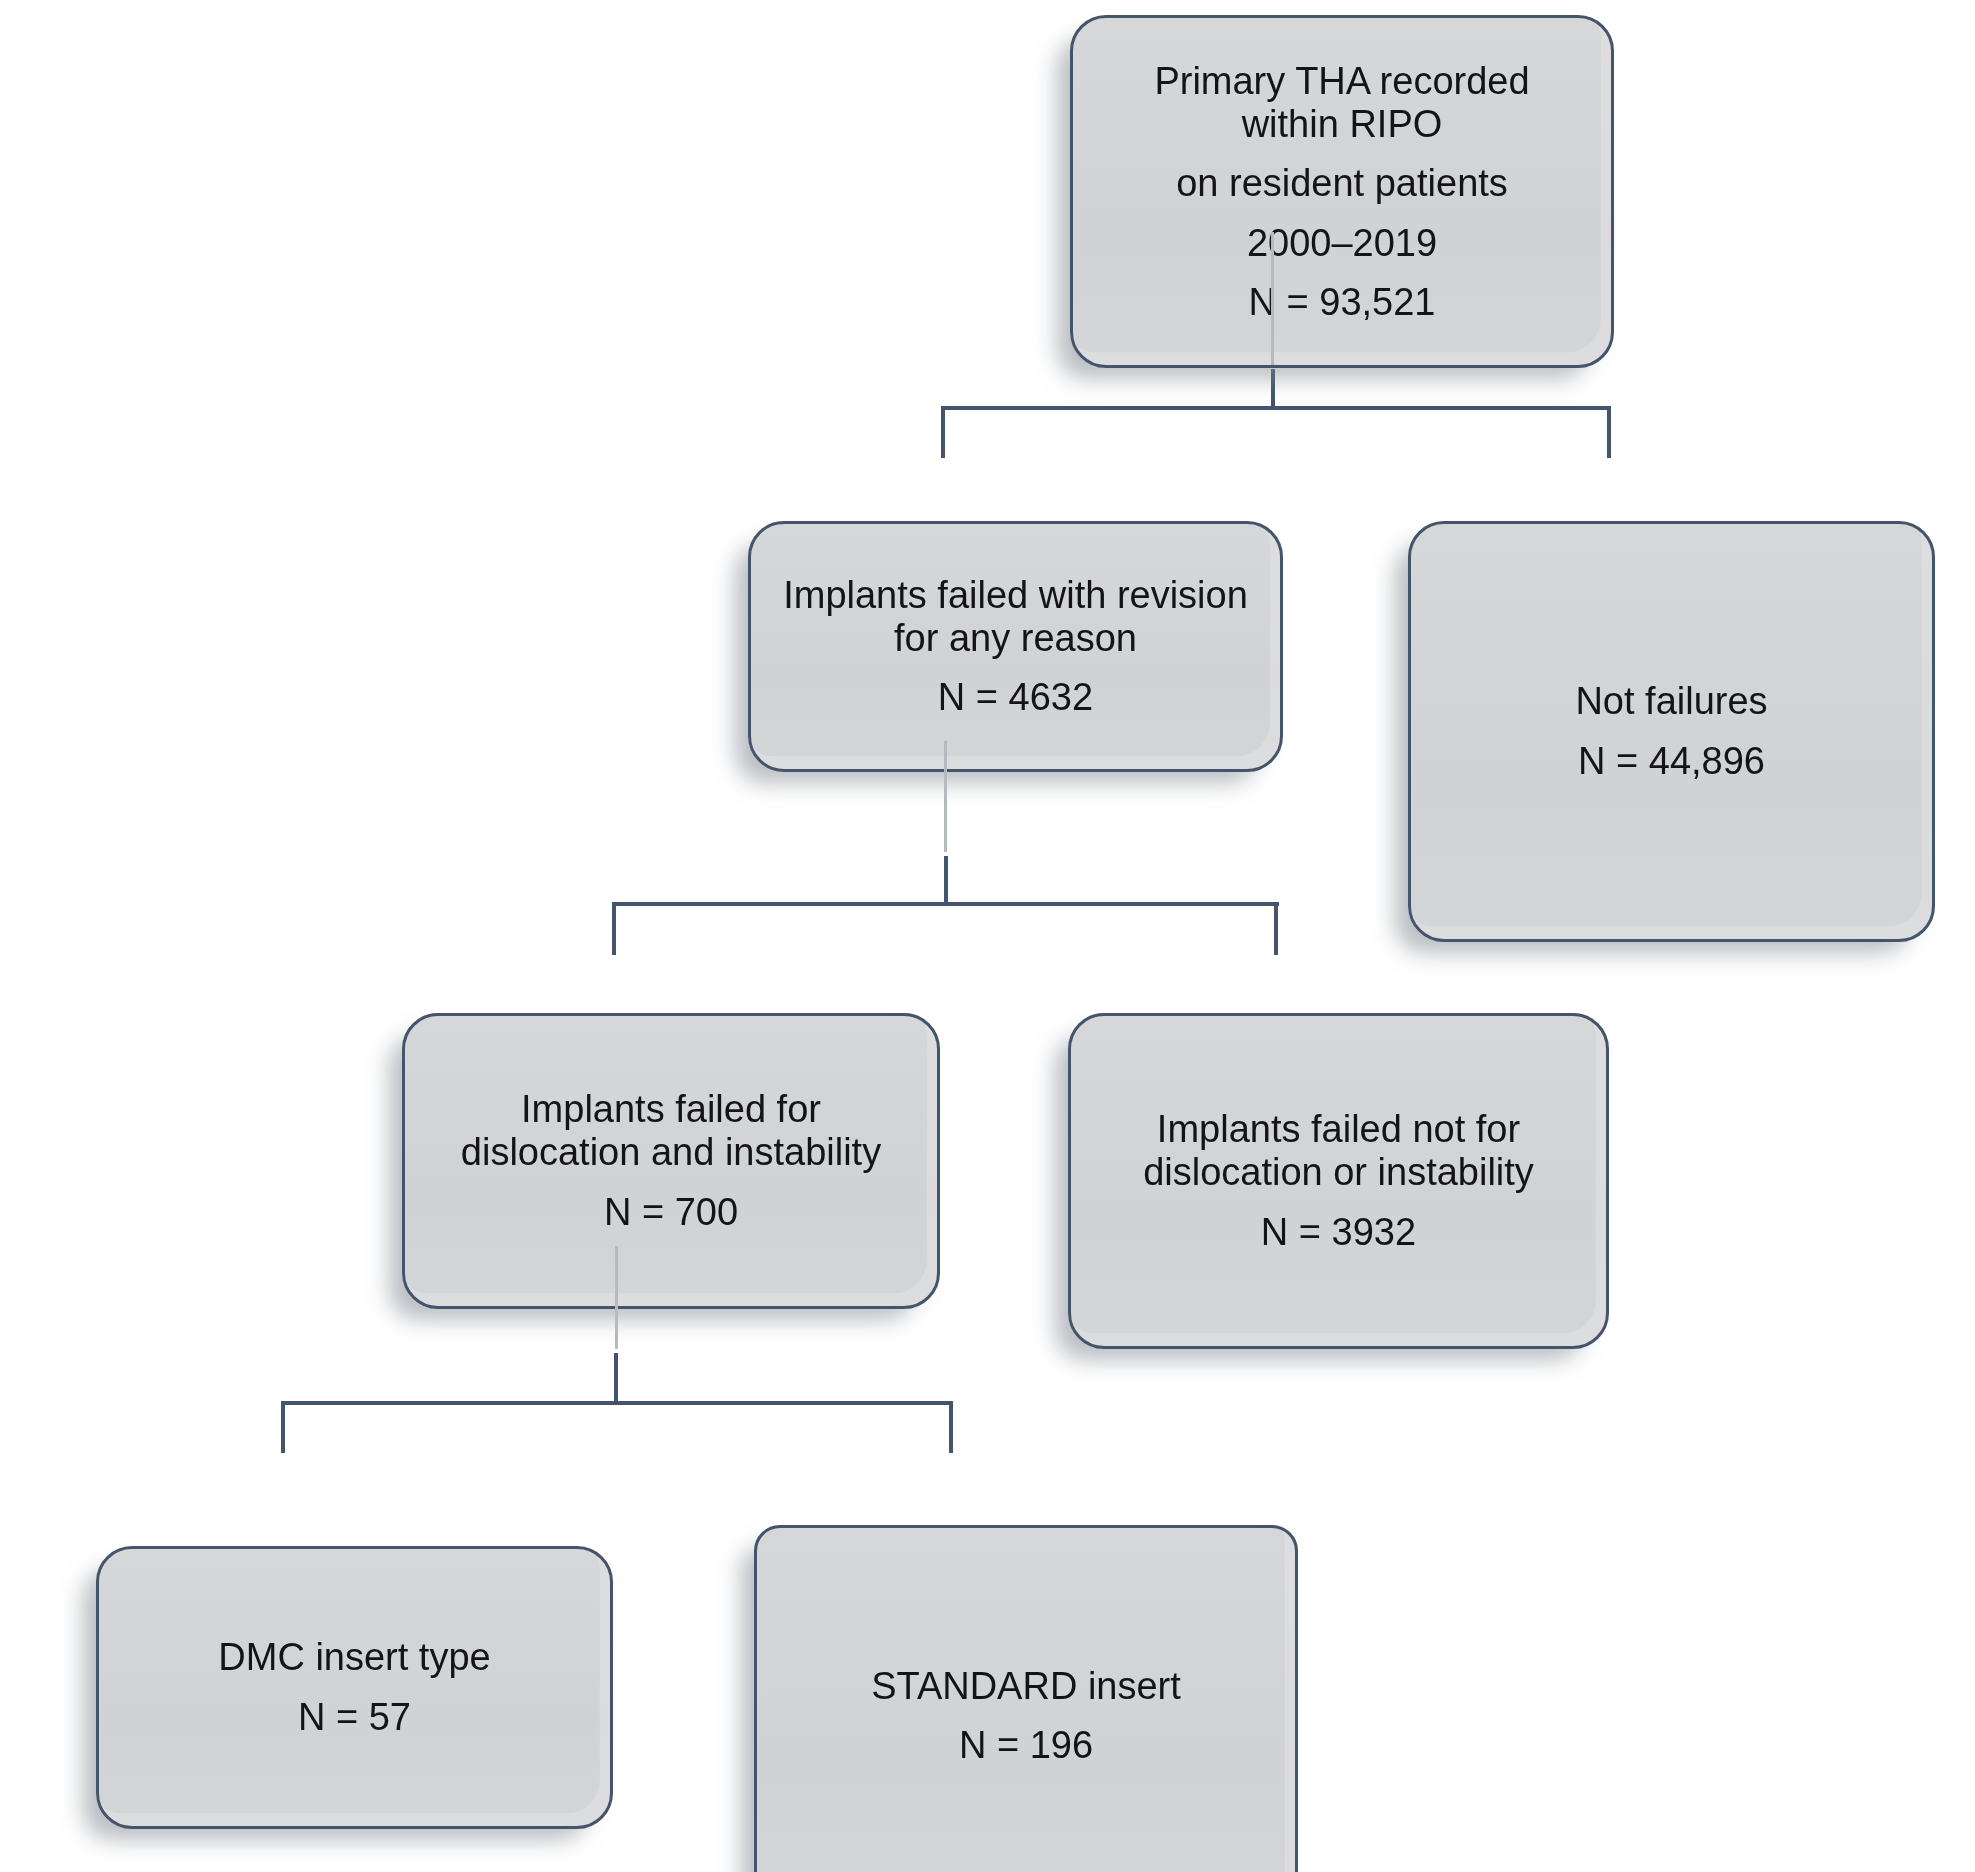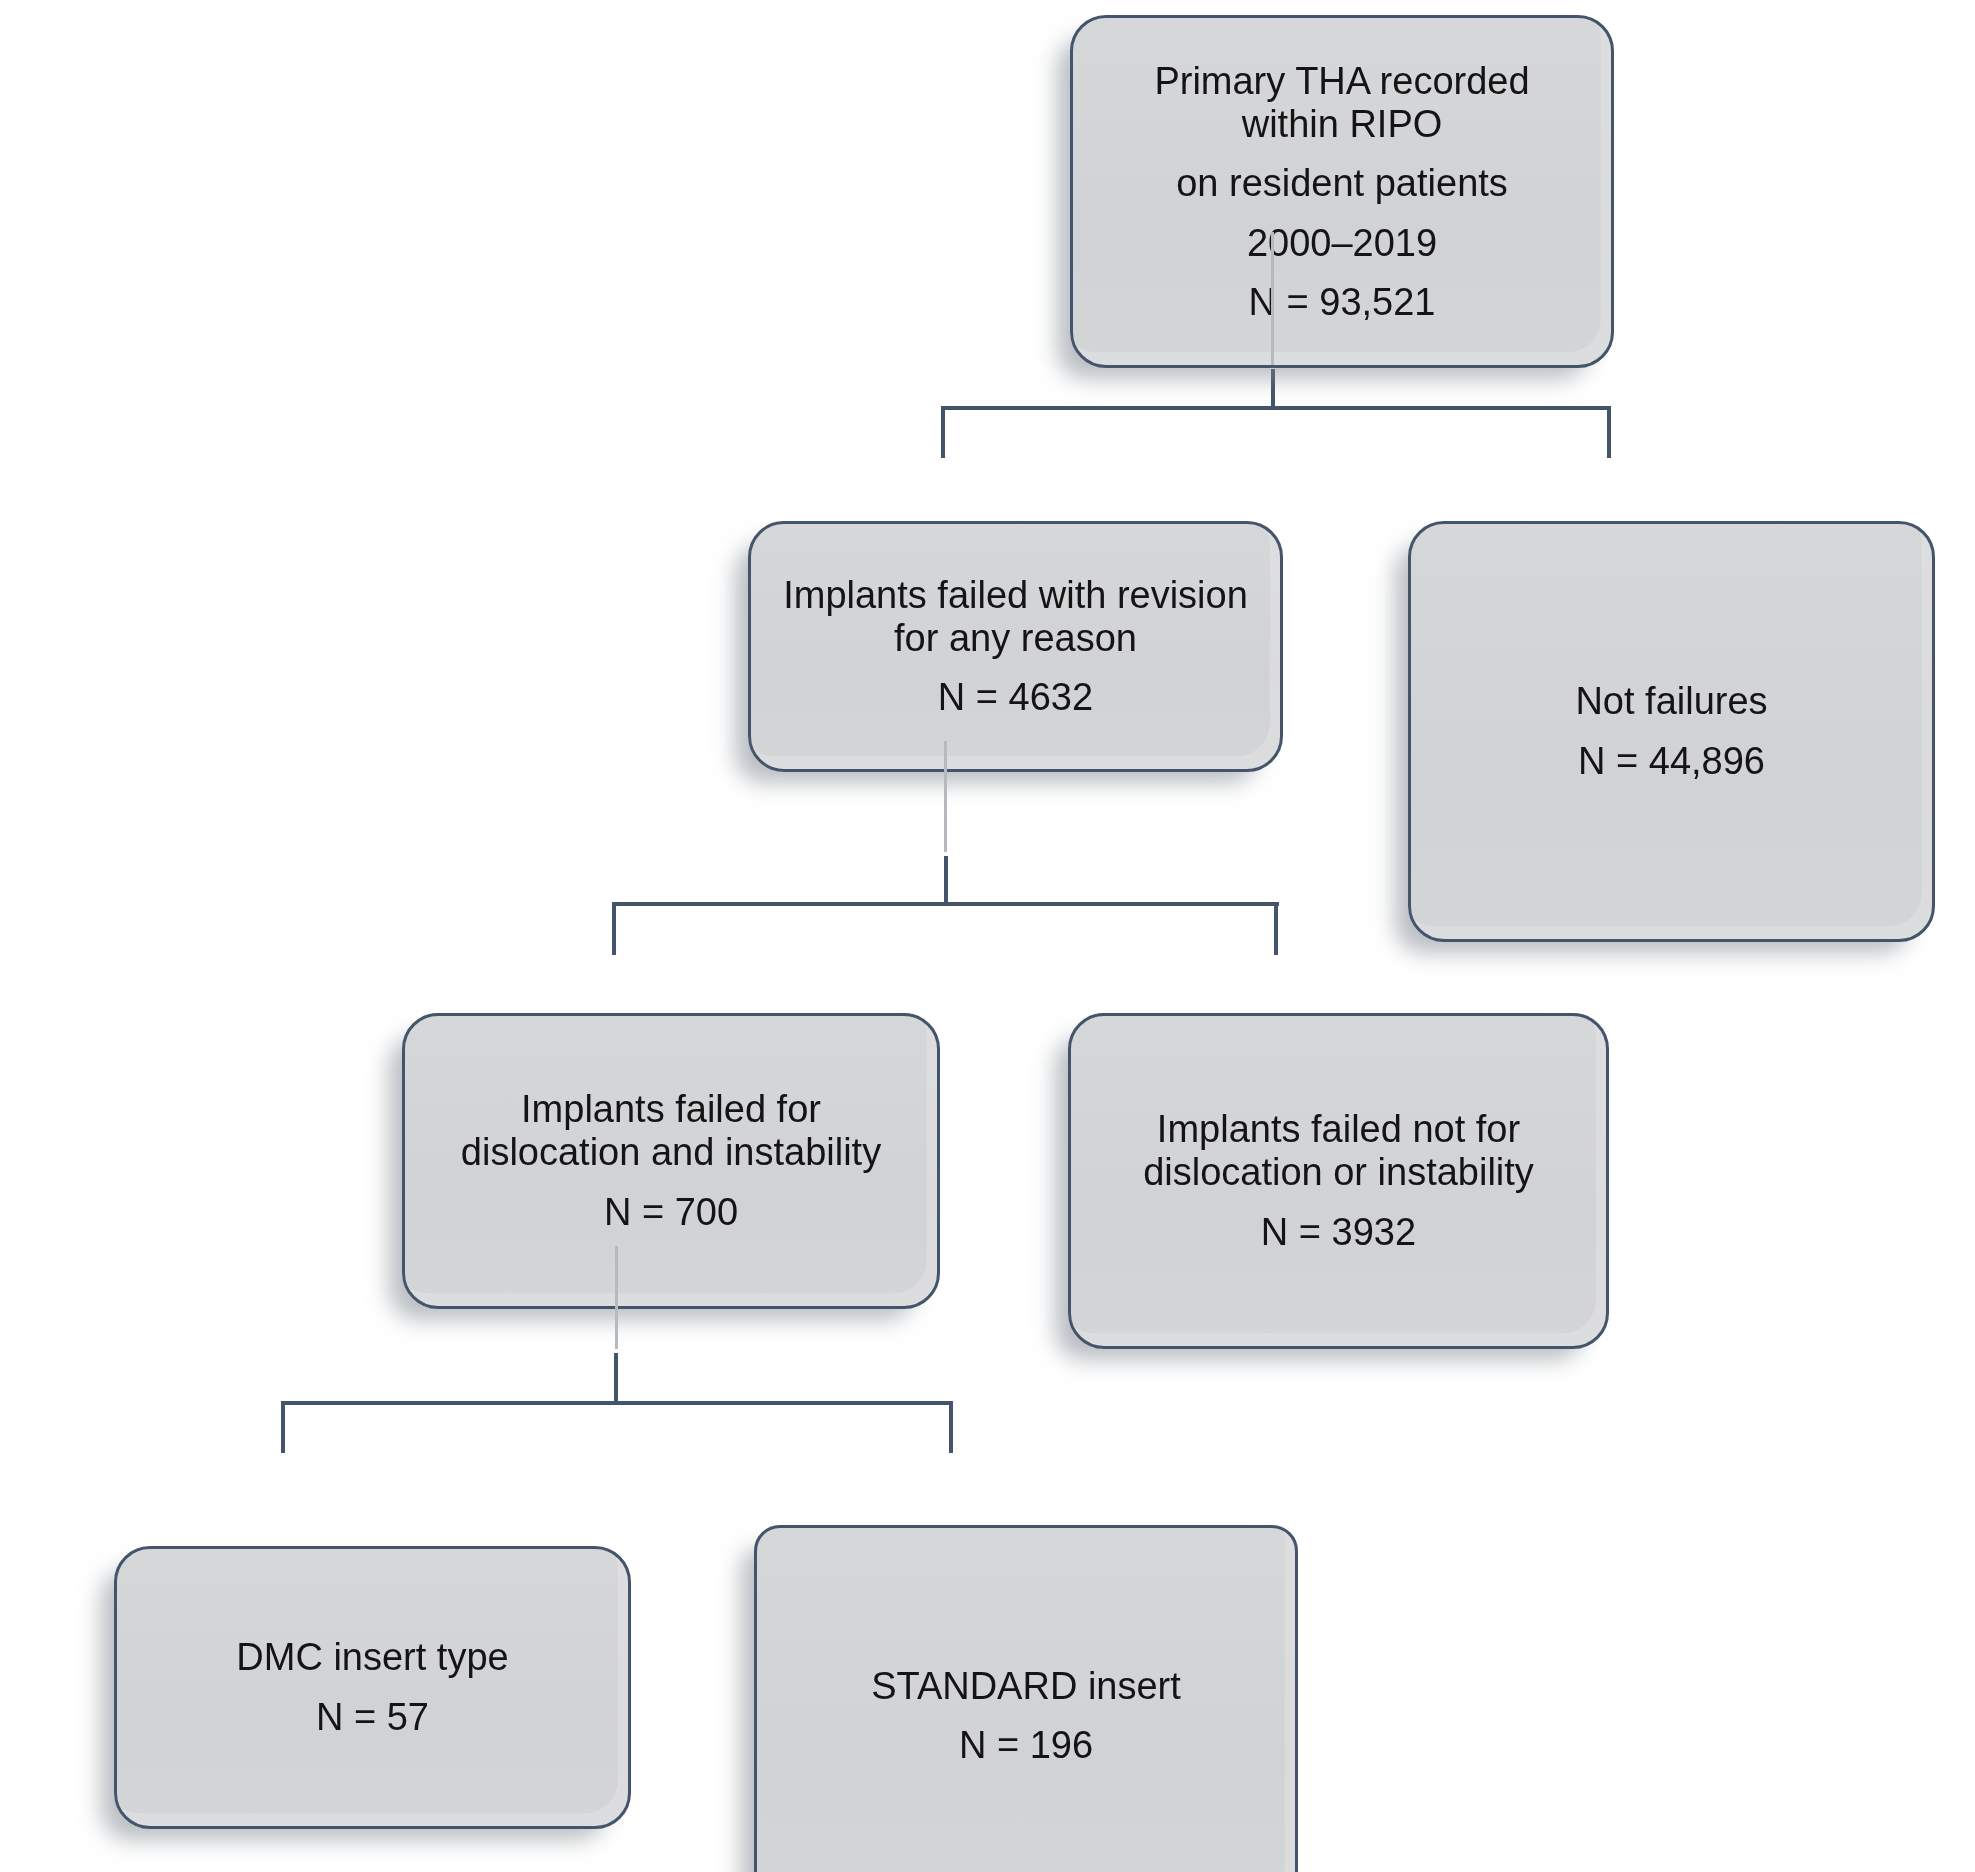--- a/index.html
+++ b/index.html
@@ -7,21 +7,21 @@
     width:1975px;height:1872px;position:relative;background:#ffffff;
     font-family:"Liberation Sans", sans-serif;
     overflow:hidden;
   }
   .node{
     position:absolute;
     background:linear-gradient(180deg,#d6d7d9 0%,#d1d2d5 62%,#d4d5d7 100%);
     border:3.8px solid #44546a;
     border-radius:36px;
     box-sizing:border-box;
-    display:flex;flex-direction:column;justify-content:center;
+    display:flex;flex-direction:column;justify-content:center;align-items:center;
     text-align:center;
     color:#141414;
     font-size:38px;
     box-shadow:-19px 16.6px 22px -6.4px rgba(130,137,146,0.55),
                inset -10.2px -12.8px 0 rgba(230,231,233,0.45);
   }
   .line{
     margin:8.3px 22px;
     line-height:1.13;
     white-space:pre-line;
@@ -73,21 +73,21 @@
 dislocation and instability</p>
     <p class="line">N = 700</p>
   </div>
 
   <div class="node" style="left:1068px;top:1013px;width:541px;height:336px;">
     <p class="line">Implants failed not for
 dislocation or instability</p>
     <p class="line">N = 3932</p>
   </div>
 
-  <div class="node" style="left:114px;top:1546px;width:517px;height:283px;">
+  <div class="node" style="left:96px;top:1546px;width:517px;height:283px;">
     <p class="line">DMC insert type</p>
     <p class="line">N = 57</p>
   </div>
 
   <div class="node" style="left:754px;top:1525px;width:544px;height:382px;border-radius:26px;">
     <p class="line">STANDARD insert</p>
     <p class="line">N = 196</p>
   </div>
 
   <div class="faint" style="left:1271px;top:232px;height:133px;"></div>

